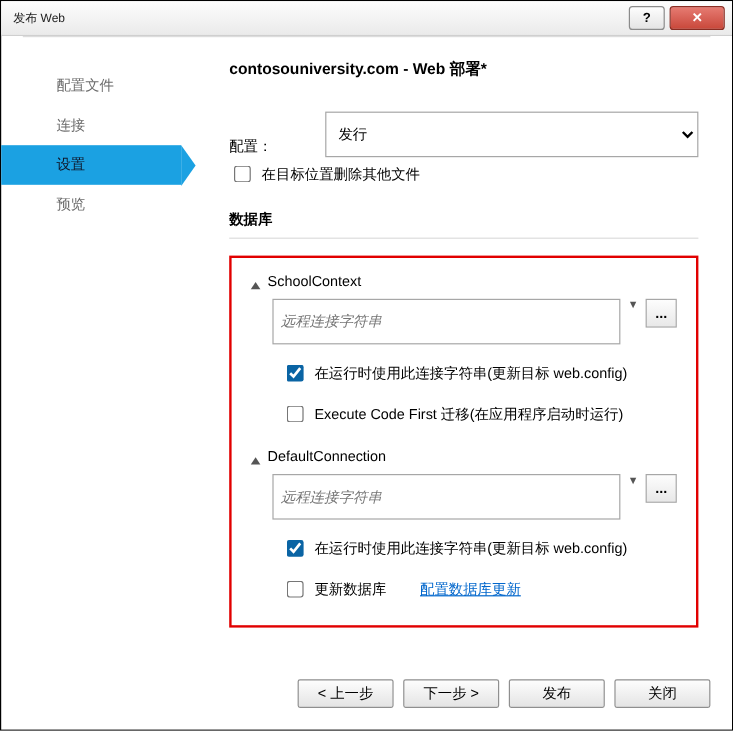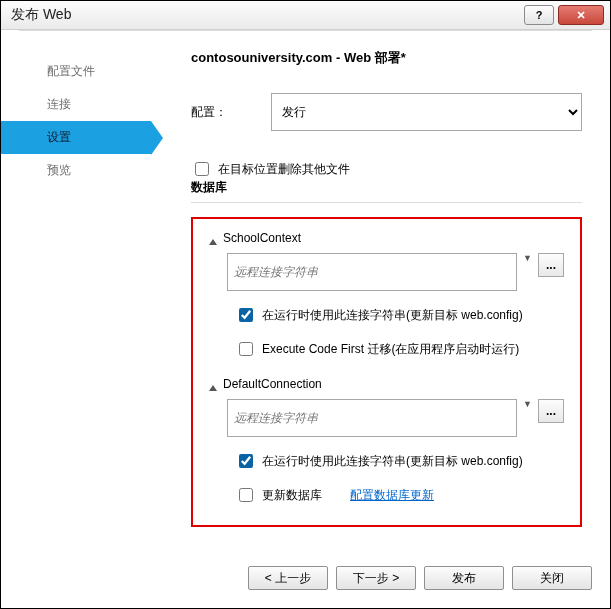--- a/index.html
+++ b/index.html
@@ -1,44 +1,44 @@
 <!DOCTYPE html>
 <html><head>
 <meta charset="utf-8">
 <style>
   html,body{margin:0;padding:0;font-family:"Microsoft YaHei","Segoe UI",Arial,sans-serif;font-size:12px;color:#000;background:#fff}
   .window{width:611px;height:609px;border:1px solid #000;box-sizing:border-box;background:#fff;display:flex;flex-direction:column}
   
   .titlebar{height:28px;background:linear-gradient(#fdfdfd,#eaeaea);border-bottom:1px solid #cfcfcf;display:flex;align-items:center;padding:0 6px 0 10px}
-  .titlebar .title{flex:1;font-size:14px;color:#222}
+  .titlebar .title{flex:1;font-size:10px;color:#222}
   .win-btn{width:28px;height:18px;margin-left:4px;border:1px solid #8b8b8b;border-radius:3px;display:flex;align-items:center;justify-content:center;background:linear-gradient(#fdfdfd,#e4e4e4)}
   .win-btn.close{width:44px;background:linear-gradient(#e67b72,#c9483b);border-color:#8a2c22;color:#fff}
   .win-btn span{font-size:11px;font-weight:bold;line-height:1}
   
   .header{display:flex;align-items:center;gap:12px;padding:14px 18px}
   .globe{width:32px;height:32px;border:2px solid #555;border-radius:50%;position:relative;flex:0 0 auto}
   .globe:before,.globe:after{content:"";position:absolute;border:1px solid #555}
   .globe:before{left:15px;top:0;bottom:0;width:0}
   .globe:after{top:15px;left:0;right:0;height:0}
   .globe .arc{position:absolute;left:5px;right:5px;top:0;bottom:0;border:1px solid #555;border-radius:50%/100%;border-top:none;border-bottom:none}
   .header-title{font-size:16px;color:#333}
   .divider{height:1px;background:#dcdcdc;margin:0 18px}
   
   .body{flex:1;display:flex;padding:18px 18px 0 0}
   .nav{width:150px;flex:0 0 auto;padding-top:6px}
   .nav-item{padding:8px 0 8px 46px;color:#6c6c6c;cursor:pointer;position:relative}
   .nav-item.active{background:#1ba1e2;color:#0f172a}
   .nav-item.active:after{content:"";position:absolute;right:-12px;top:0;border-top:17px solid transparent;border-bottom:17px solid transparent;border-left:12px solid #1ba1e2}
   .content{flex:1;padding-left:40px;padding-right:10px;color:#000}
   .site{font-weight:bold;font-size:13px;margin-bottom:26px}
-  .row{display:flex;align-items:center;margin-bottom:28px}
+  .row{display:flex;align-items:flex-end;margin-bottom:4px}
   .row .lbl{width:80px}
   select.combo,input.tbox{height:38px;border:1px solid #a7a7a7;background:#fff;font-family:inherit;font-size:12px;padding:0 6px;box-sizing:border-box}
   select.combo{flex:1}
-  .chk-row{display:flex;align-items:center;gap:6px;}
+  .chk-row{display:flex;align-items:center;gap:6px;margin-bottom:20px}
   .chk-row.sub{margin-bottom:14px;margin-left:26px}
   input[type=checkbox]{width:14px;height:14px;accent-color:#0a64a4}
   .section-title{font-weight:bold;margin-bottom:6px}
   .section-rule{height:1px;background:#dcdcdc;margin-bottom:14px}
   .redbox{border:2px solid #e10000;padding:12px 16px 16px 16px}
   .db-head{display:flex;align-items:flex-end;gap:6px;font-weight:normal;margin-bottom:8px}
   .caret{width:0;height:0;border-left:4px solid transparent;border-right:4px solid transparent;border-bottom:6px solid #555;display:inline-block}
   .conn-row{display:flex;gap:6px;margin:0 0 14px 18px}
   .conn-row input.tbox{flex:1;color:#8a8a8a;font-style:italic}
   .ellipsis-btn{width:24px;height:22px;border:1px solid #a7a7a7;background:linear-gradient(#fdfdfd,#e8e8e8);display:flex;align-items:center;justify-content:center;font-weight:bold;cursor:pointer}

